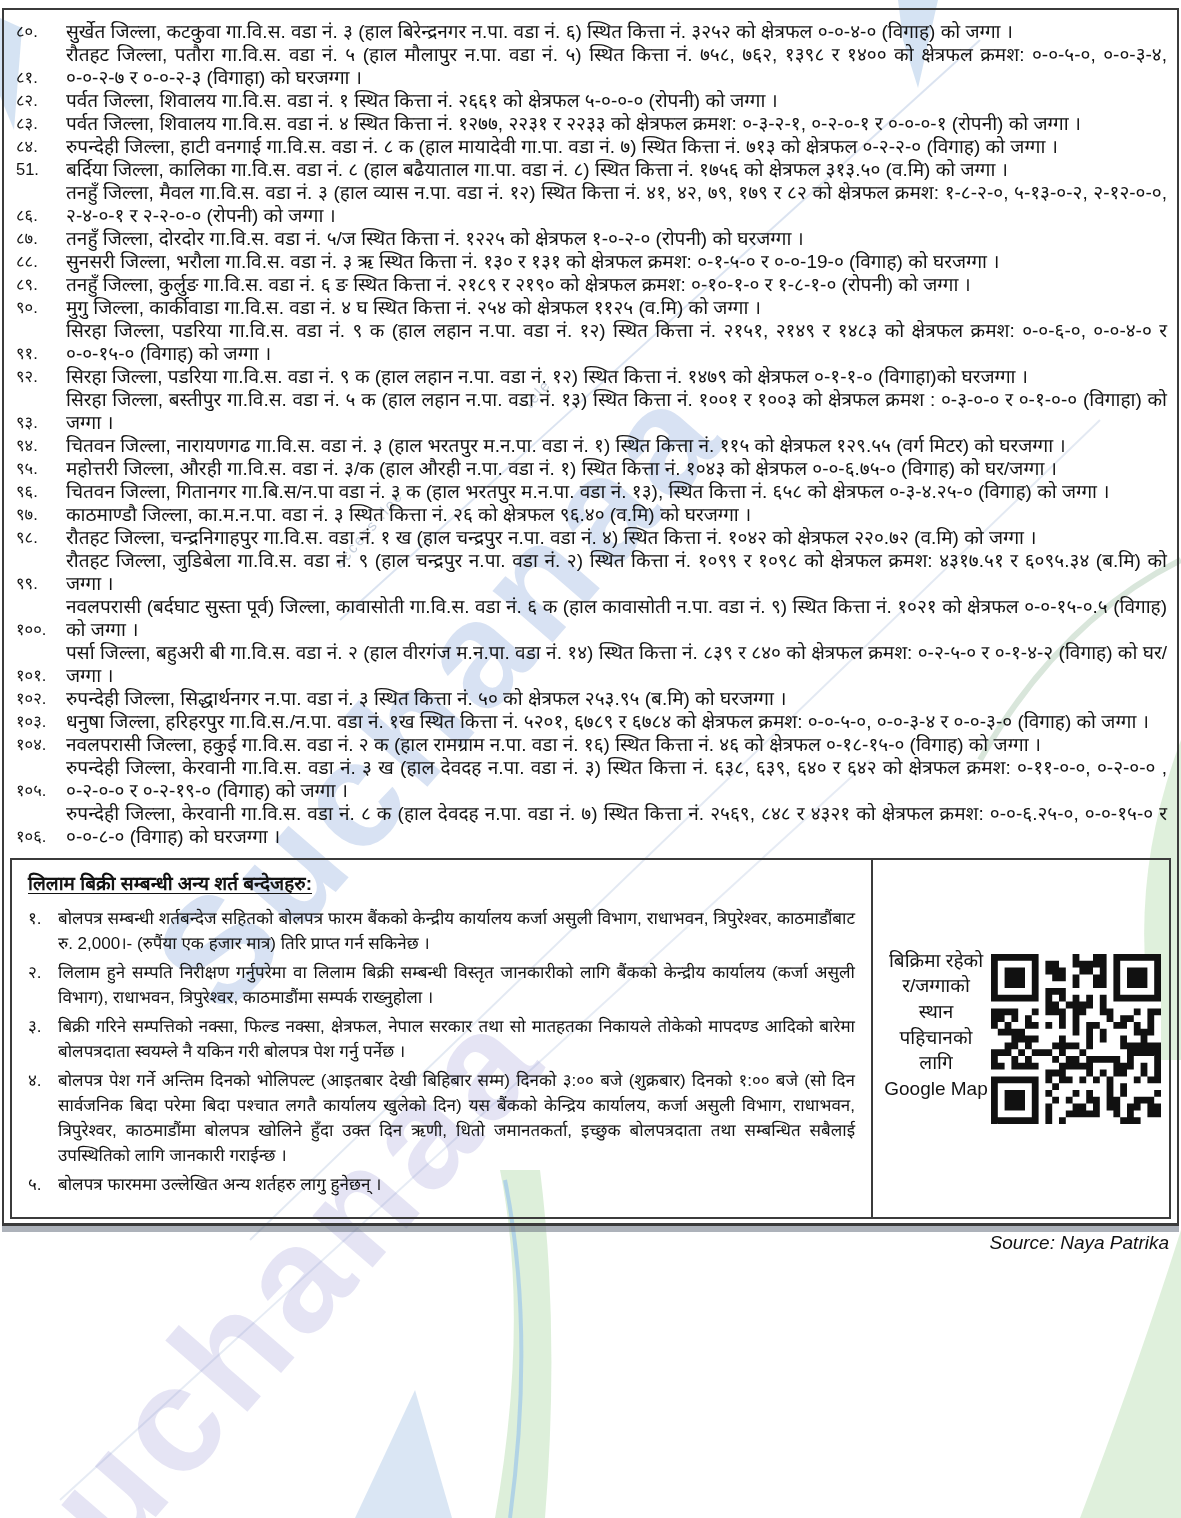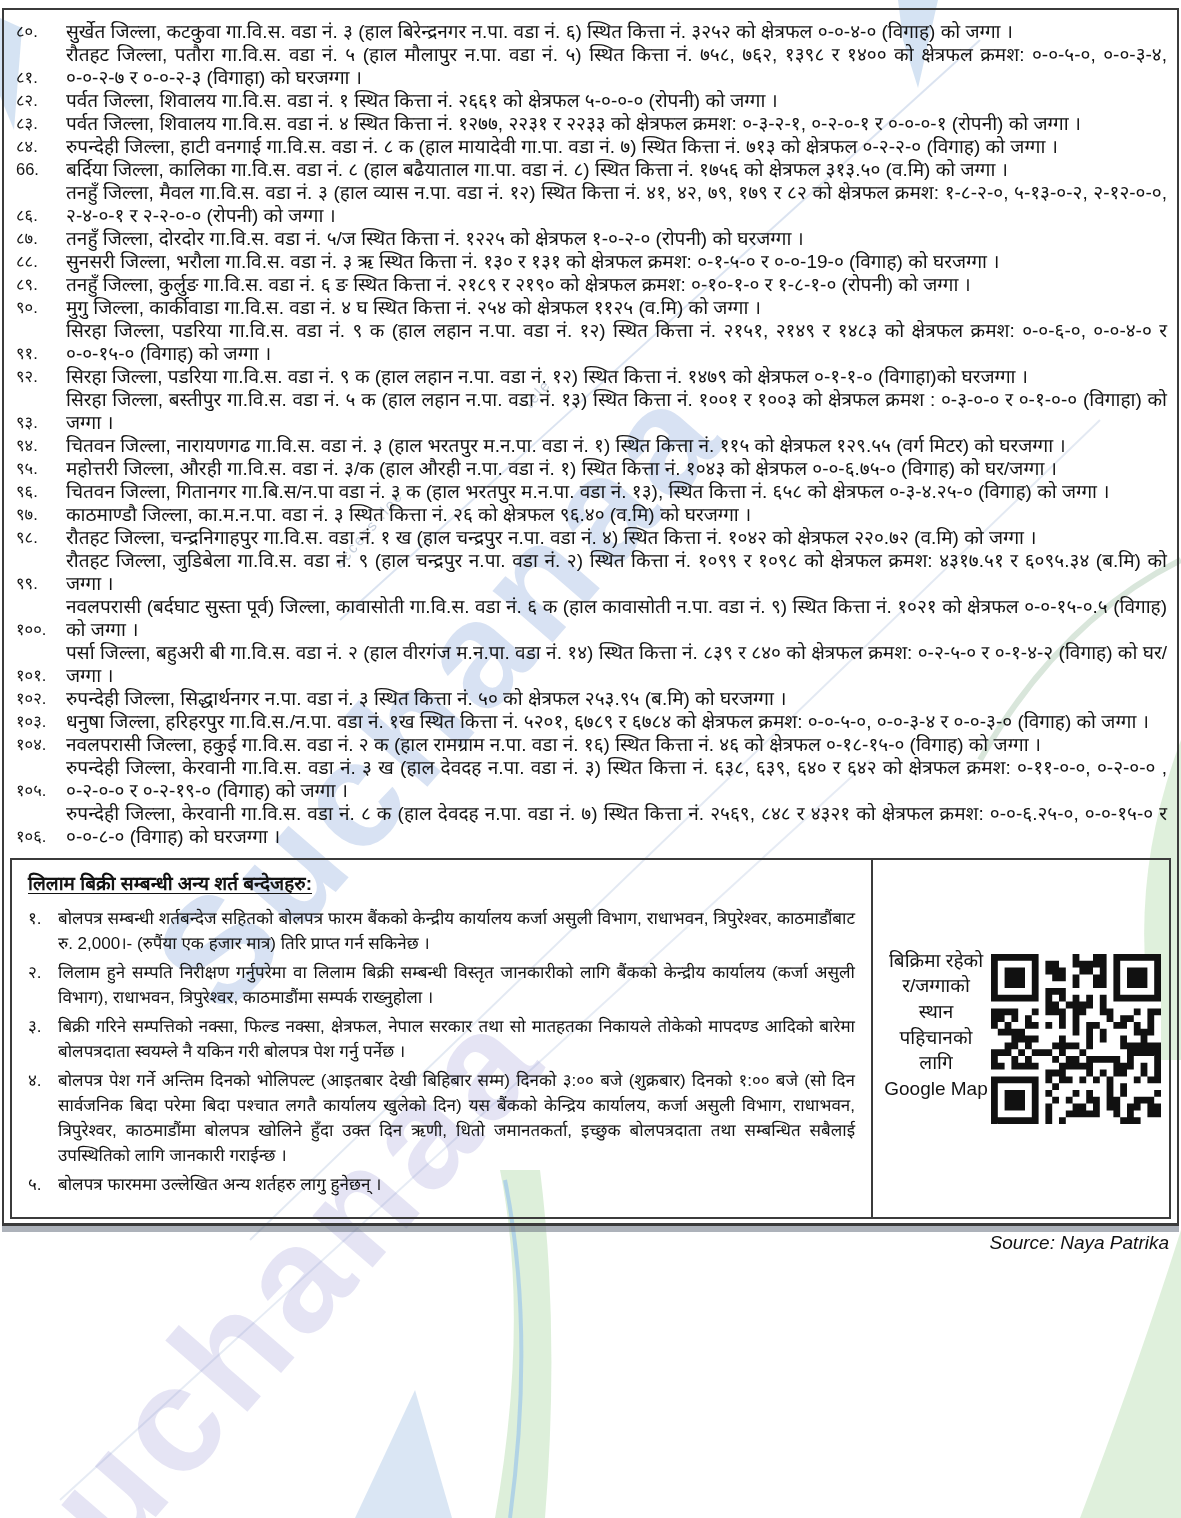--- a/index.html
+++ b/index.html
@@ -86,21 +86,21 @@
     <span class="num">८३.</span>
     <span class="txt">पर्वत जिल्ला, शिवालय गा.वि.स. वडा नं. ४ स्थित कित्ता नं. १२७७, २२३१ र २२३३ को क्षेत्रफल क्रमश: ०-३-२-१, ०-२-०-१ र ०-०-०-१ (रोपनी) को जग्गा ।</span>
   </div>
 
   <div class="listing-item">
     <span class="num">८४.</span>
     <span class="txt">रुपन्देही जिल्ला, हाटी वनगाई गा.वि.स. वडा नं. ८ क (हाल मायादेवी गा.पा. वडा नं. ७) स्थित कित्ता नं. ७१३ को क्षेत्रफल ०-२-२-० (विगाह) को जग्गा ।</span>
   </div>
 
   <div class="listing-item">
-    <span class="num">66.</span>
+    <span class="num">51.</span>
     <span class="txt">बर्दिया जिल्ला, कालिका गा.वि.स. वडा नं. ८ (हाल बढैयाताल गा.पा. वडा नं. ८) स्थित कित्ता नं. १७५६ को क्षेत्रफल ३१३.५० (व.मि) को जग्गा ।</span>
   </div>
 
   <div class="listing-item">
     <span class="num">८६.</span>
     <span class="txt">तनहुँ जिल्ला, मैवल गा.वि.स. वडा नं. ३ (हाल व्यास न.पा. वडा नं. १२) स्थित कित्ता नं. ४१, ४२, ७९, १७९ र ८२ को क्षेत्रफल क्रमश: १-८-२-०, ५-१३-०-२, २-१२-०-०, २-४-०-१ र २-२-०-० (रोपनी) को जग्गा ।</span>
   </div>
 
   <div class="listing-item">
     <span class="num">८७.</span>

